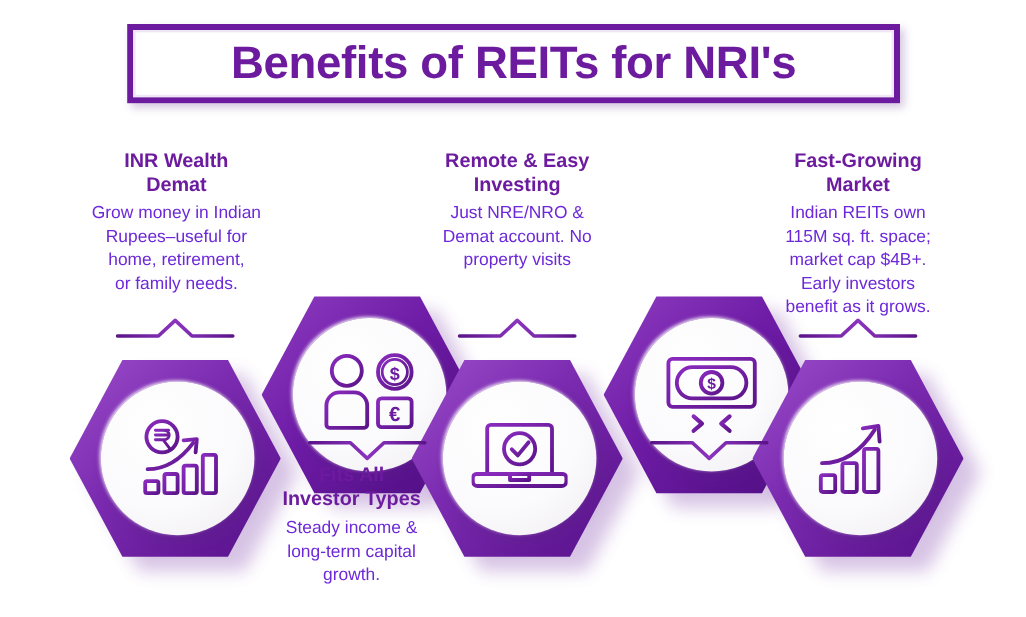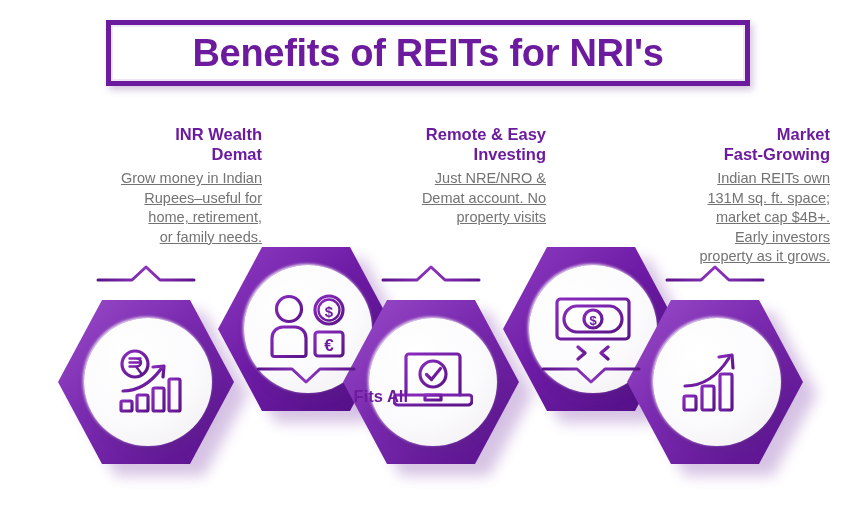--- a/index.html
+++ b/index.html
@@ -31,28 +31,28 @@
     display: flex; align-items: center; justify-content: center;
   }
   #title-text {
     font-size: 38px; font-weight: bold;
     color: #6D1B9E;
     letter-spacing: -0.3px;
     white-space: nowrap;
   }
 
   
-  .card { position: absolute; text-align: right; }
+  .card { position: absolute; text-align: center; }
   .card-title {
     font-size: 16.5px; font-weight: bold; color: #6D1B9E;
     line-height: 1.22;
   }
   .card-desc {
-    font-size: 14.5px; color: #737373;
-    line-height: 1.34; margin-top: 5px; text-decoration: underline;
+    font-size: 14.5px; color: #6d28d9;
+    line-height: 1.34; margin-top: 5px;
   }
 
   
   .connector { position: absolute; }
 
   
   .hex-wrap { position: absolute; }
   .hex {
     position: absolute; left: 0; top: 0;
     width: 100%; height: 100%;
@@ -246,43 +246,49 @@
       <div>Grow money in Indian</div>
       <div>Rupees–useful for</div>
       <div>home, retirement,</div>
       <div>or family needs.</div>
     </div>
   </div>
 
   <div class="card" style="left:178px; top:386px; width:230px;">
     <div class="card-title">
       <div>Fits All</div>
+      <div>Investor Types</div>
+    </div>
+    <div class="card-desc">
+      <div>Steady income &amp;</div>
+      <div>long-term capital</div>
+      <div>growth.</div>
     </div>
   </div>
 
   <div class="card" style="left:316px; top:124px; width:230px;">
     <div class="card-title">
       <div>Remote &amp; Easy</div>
       <div>Investing</div>
     </div>
     <div class="card-desc">
       <div>Just NRE/NRO &amp;</div>
       <div>Demat account. No</div>
       <div>property visits</div>
     </div>
   </div>
 
 
   <div class="card" style="left:600px; top:124px; width:230px;">
     <div class="card-title">
+      <div>Fast-Growing</div>
       <div>Market</div>
-      <div>Fast-Growing</div>
     </div>
     <div class="card-desc">
       <div>Indian REITs own</div>
-      <div>131M sq. ft. space;</div>
+      <div>115M sq. ft. space;</div>
       <div>market cap $4B+.</div>
       <div>Early investors</div>
-      <div>property as it grows.</div>
+      <div>benefit as it grows.</div>
     </div>
   </div>
 
 </div>
 
 </body></html>

